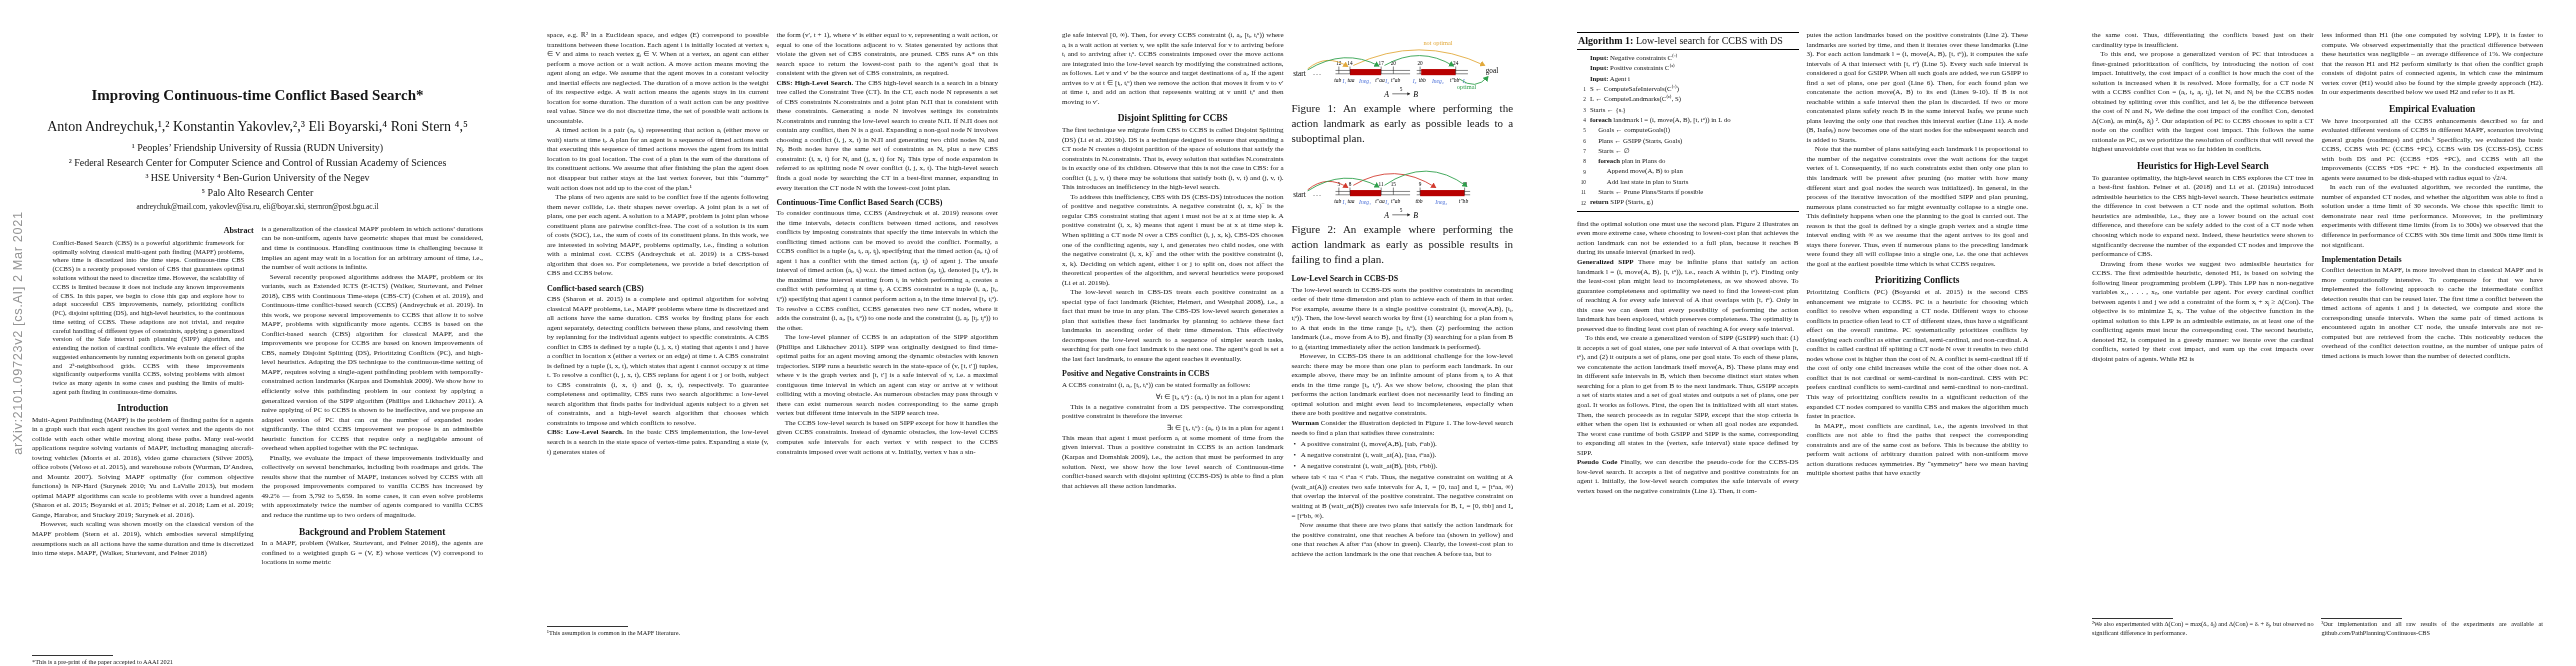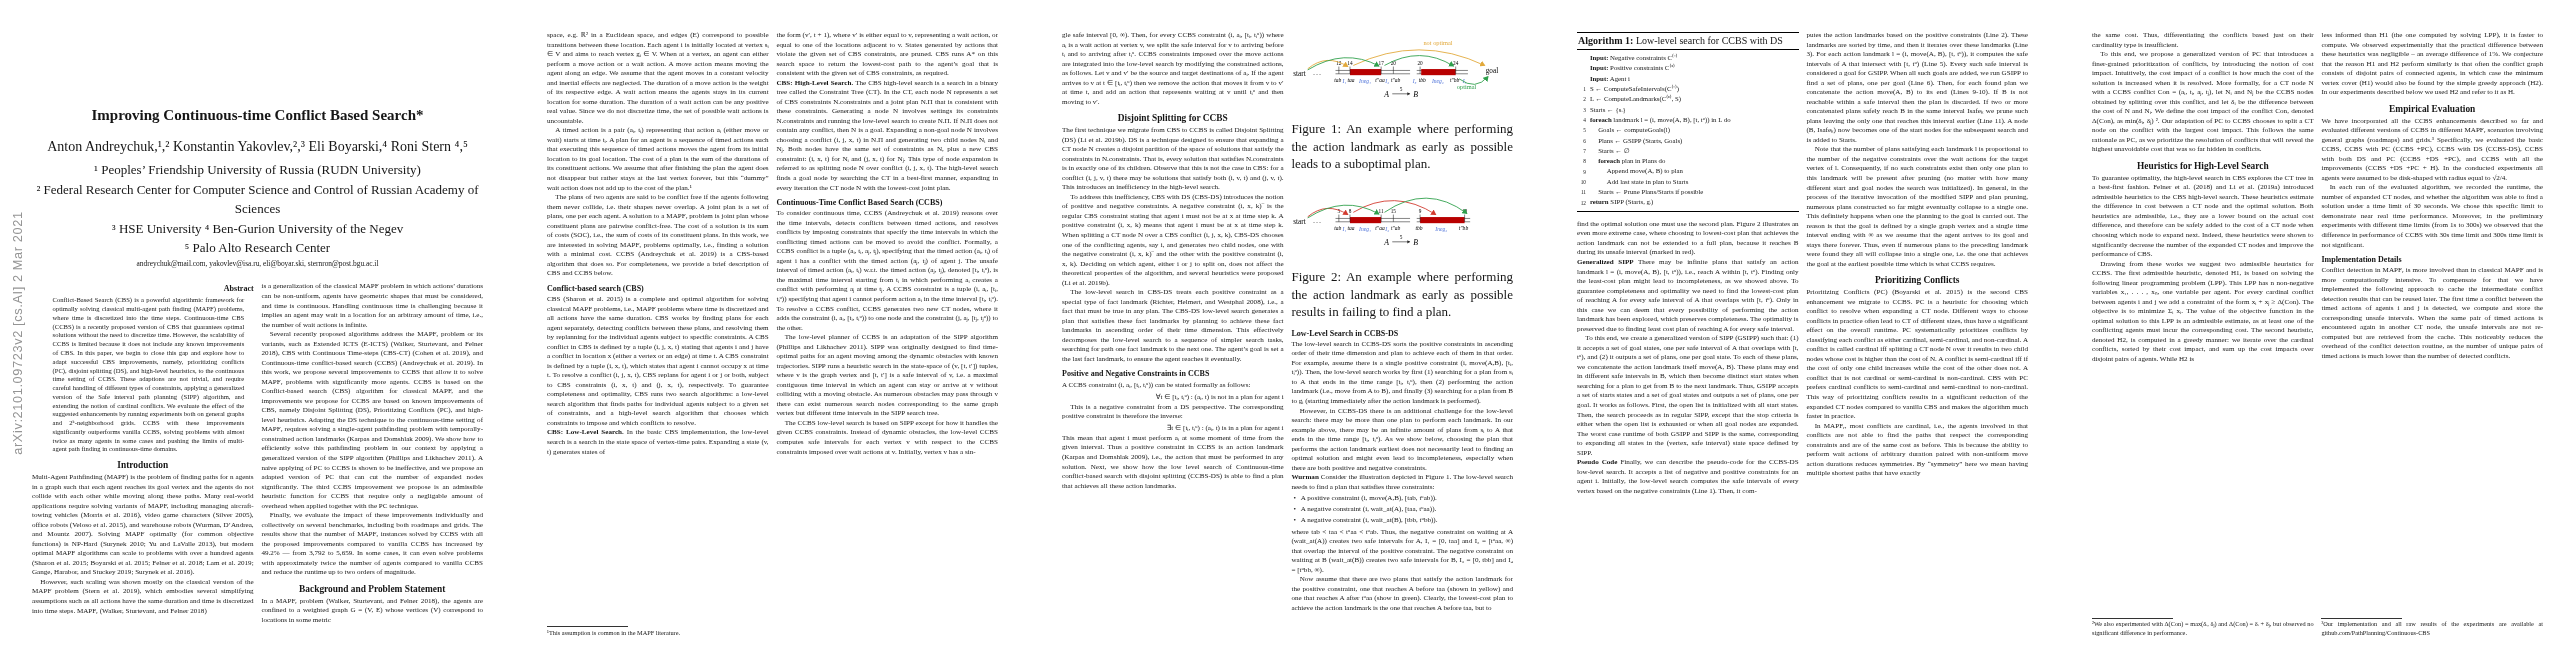--- a/index.html
+++ b/index.html
@@ -3,44 +3,44 @@
 <meta charset="utf-8">
 <style>
   html,body{margin:0;padding:0;background:#ffffff;}
   body{width:2576px;height:667px;overflow:hidden;font-family:"Liberation Serif",serif;color:#161616;}
   .spread{display:flex;width:2576px;height:667px;background:#fff;}
   .page{width:515px;height:667px;box-sizing:border-box;position:relative;padding:31px 32px 0 32px;flex:none;}
   .cols{display:flex;gap:7.8px;height:607px;}
   .col{flex:1;position:relative;overflow:hidden;}
   
   .p1head{text-align:center;}
-  .title{margin-top:76px;font-size:15px;font-weight:bold;line-height:1.15;}
+  .title{margin-top:56px;font-size:15px;font-weight:bold;line-height:1.15;}
   .authors{margin-top:15px;font-size:14px;font-weight:normal;}
-  .affils{margin-top:5px;font-size:13px;line-height:1.5;}
+  .affils{margin-top:5px;font-size:10px;line-height:1.5;}
   .emails{margin-top:1.7px;font-size:7.4px;}
   .p1 .cols{margin-top:14px;height:442px;}
   
   .stamp{position:absolute;top:333px;left:16.7px;transform:translate(-50%,-50%) rotate(-90deg);white-space:nowrap;font-family:"Liberation Sans",sans-serif;font-size:12.8px;letter-spacing:0.6px;color:#949494;}
   
   .absh{font-size:8px;font-weight:bold;text-align:right;margin:1.1px 0 3.9px;}
   .abs{font-size:6.6px;line-height:1.33;text-align:justify;padding:0 9.4px 0 20.6px;}
   .h1{font-size:9.4px;font-weight:bold;text-align:center;margin:6.1px 0 2.8px;}
   .h2{font-size:8px;font-weight:bold;margin:5px 0 2.2px;}
   .p{font-size:7.1px;line-height:1.345;text-align:justify;}
   .p.ind{text-indent:8.3px;}
   .formula{font-size:7.1px;text-align:right;margin:1.7px 0;}
   .bullet{font-size:7.1px;line-height:1.345;padding-left:9.4px;position:relative;margin:1.7px 0;}
   .bm{position:absolute;left:2.2px;}
   .fnwrap{position:absolute;bottom:1.1px;left:0;right:0;background:#fff;}
   .fnwrap::before{content:"";display:block;width:81px;border-top:0.6px solid #333;margin-bottom:1.7px;}
   .fn{font-size:6.3px;line-height:1.32;text-align:justify;}
   
   .figwrap{margin:1.1px 0 7.8px 0;}
   .figwrap svg{display:block;margin:0 auto;}
-  .figcap{font-size:13px;line-height:1.345;text-align:justify;margin-top:20px;}
+  .figcap{font-size:11px;line-height:1.345;text-align:justify;margin-top:1px;}
   
   .algo{border-top:0.9px solid #000;border-bottom:0.9px solid #000;margin:1.1px 0 7.8px 0;padding-bottom:3.3px;}
   .algtitle{font-size:10px;padding:2.2px 1.1px 2.8px;border-bottom:0.6px solid #000;margin-bottom:2.8px;}
   .algline{font-size:6.8px;line-height:1.52;display:flex;}
   .algnum{width:9px;flex:none;font-size:5.3px;text-align:right;padding-right:2.8px;padding-top:1.1px;}
   .al0{padding-left:1.1px;}.al1{padding-left:9.4px;}.al2{padding-left:18px;}
   svg text{font-family:"Liberation Serif",serif;}
   .itl{font-style:italic;}
 </style>
 </head>

